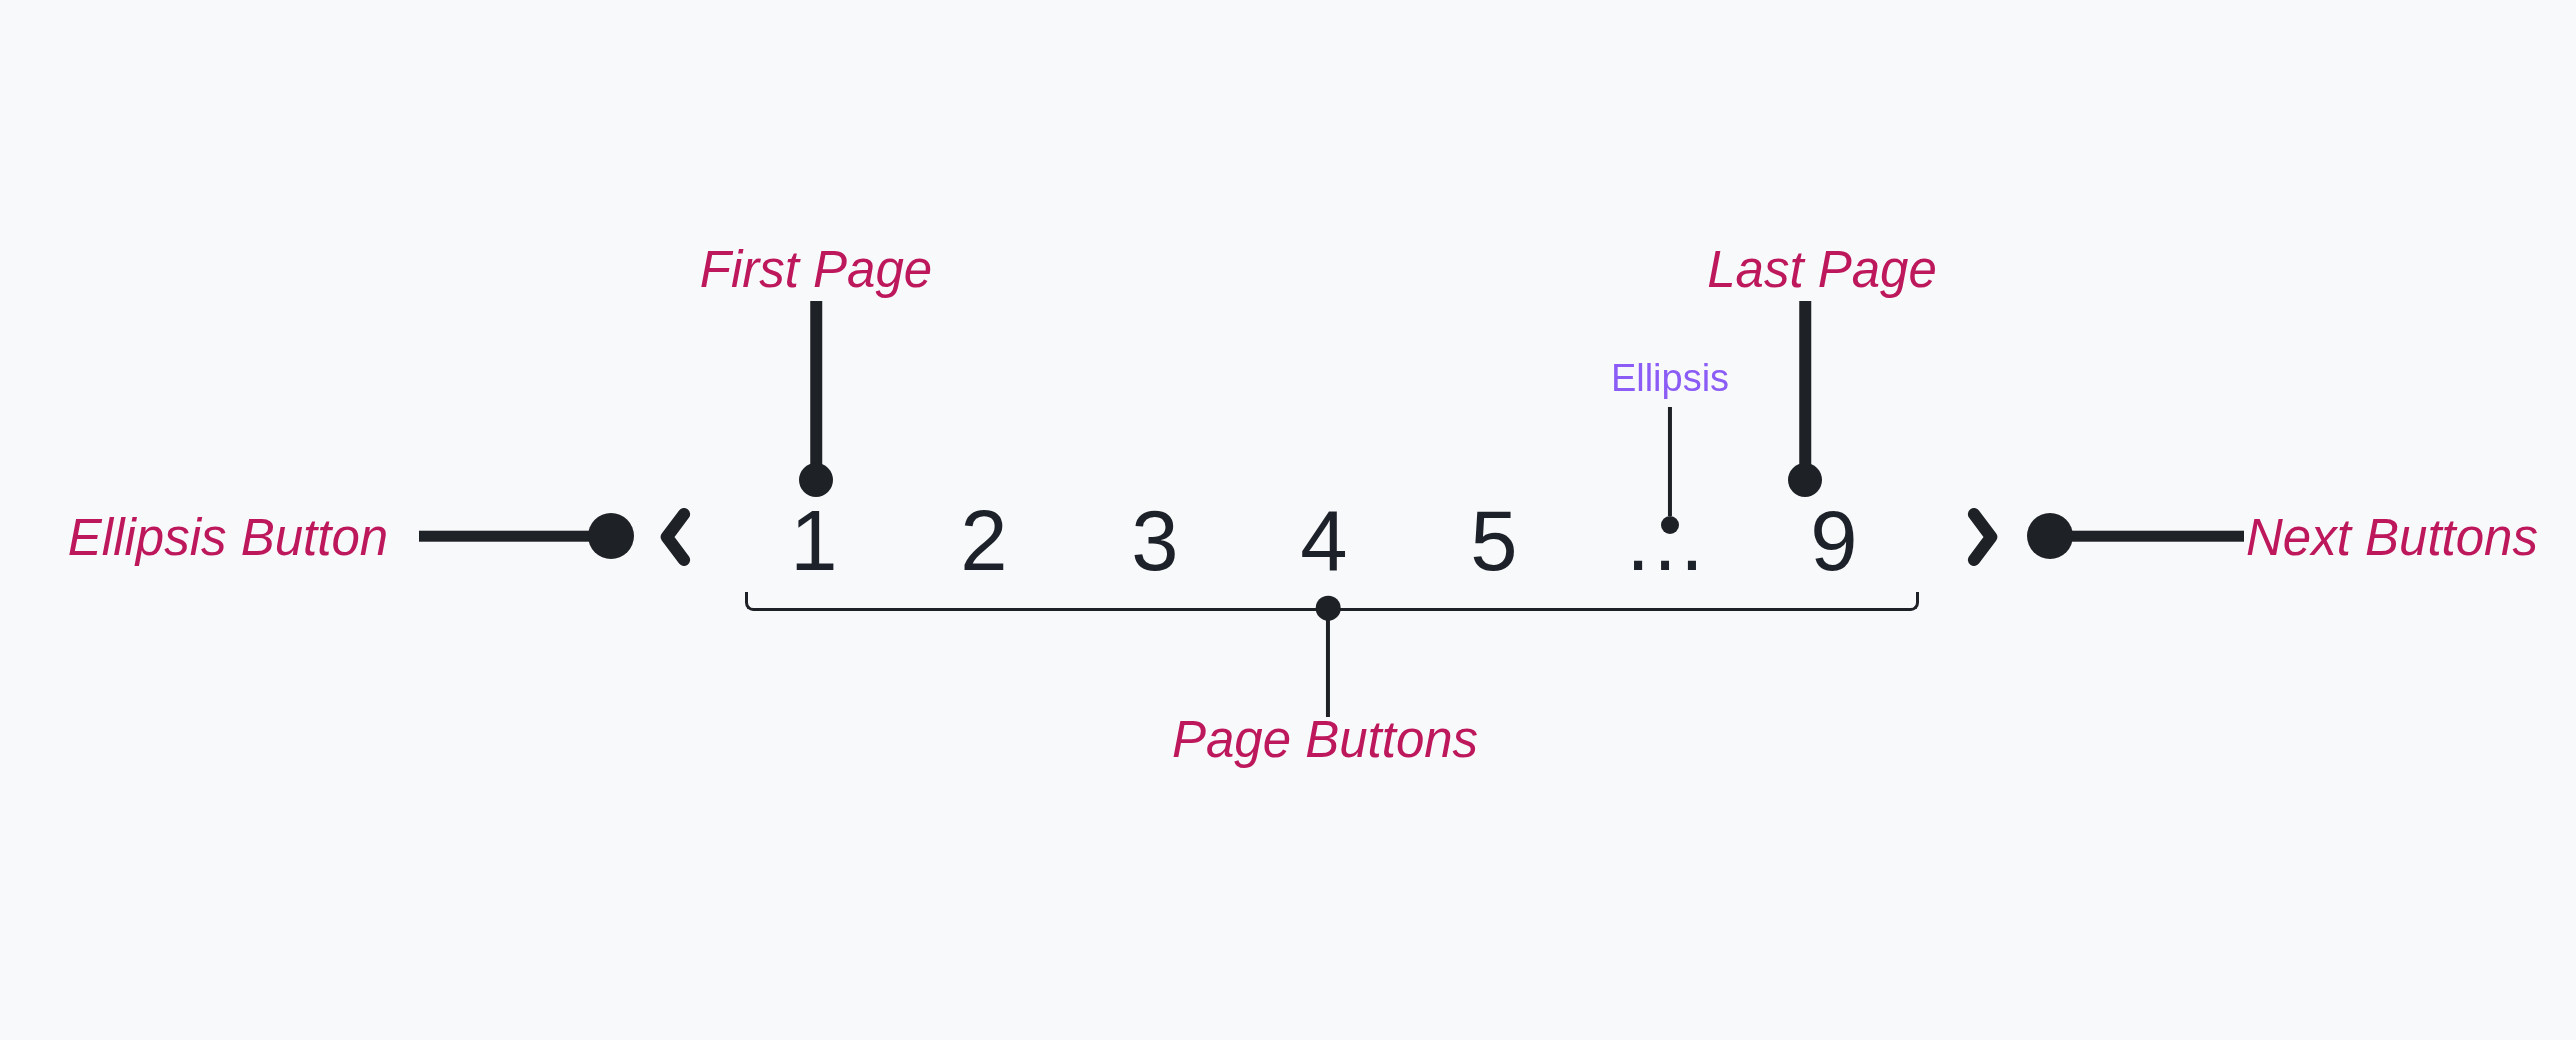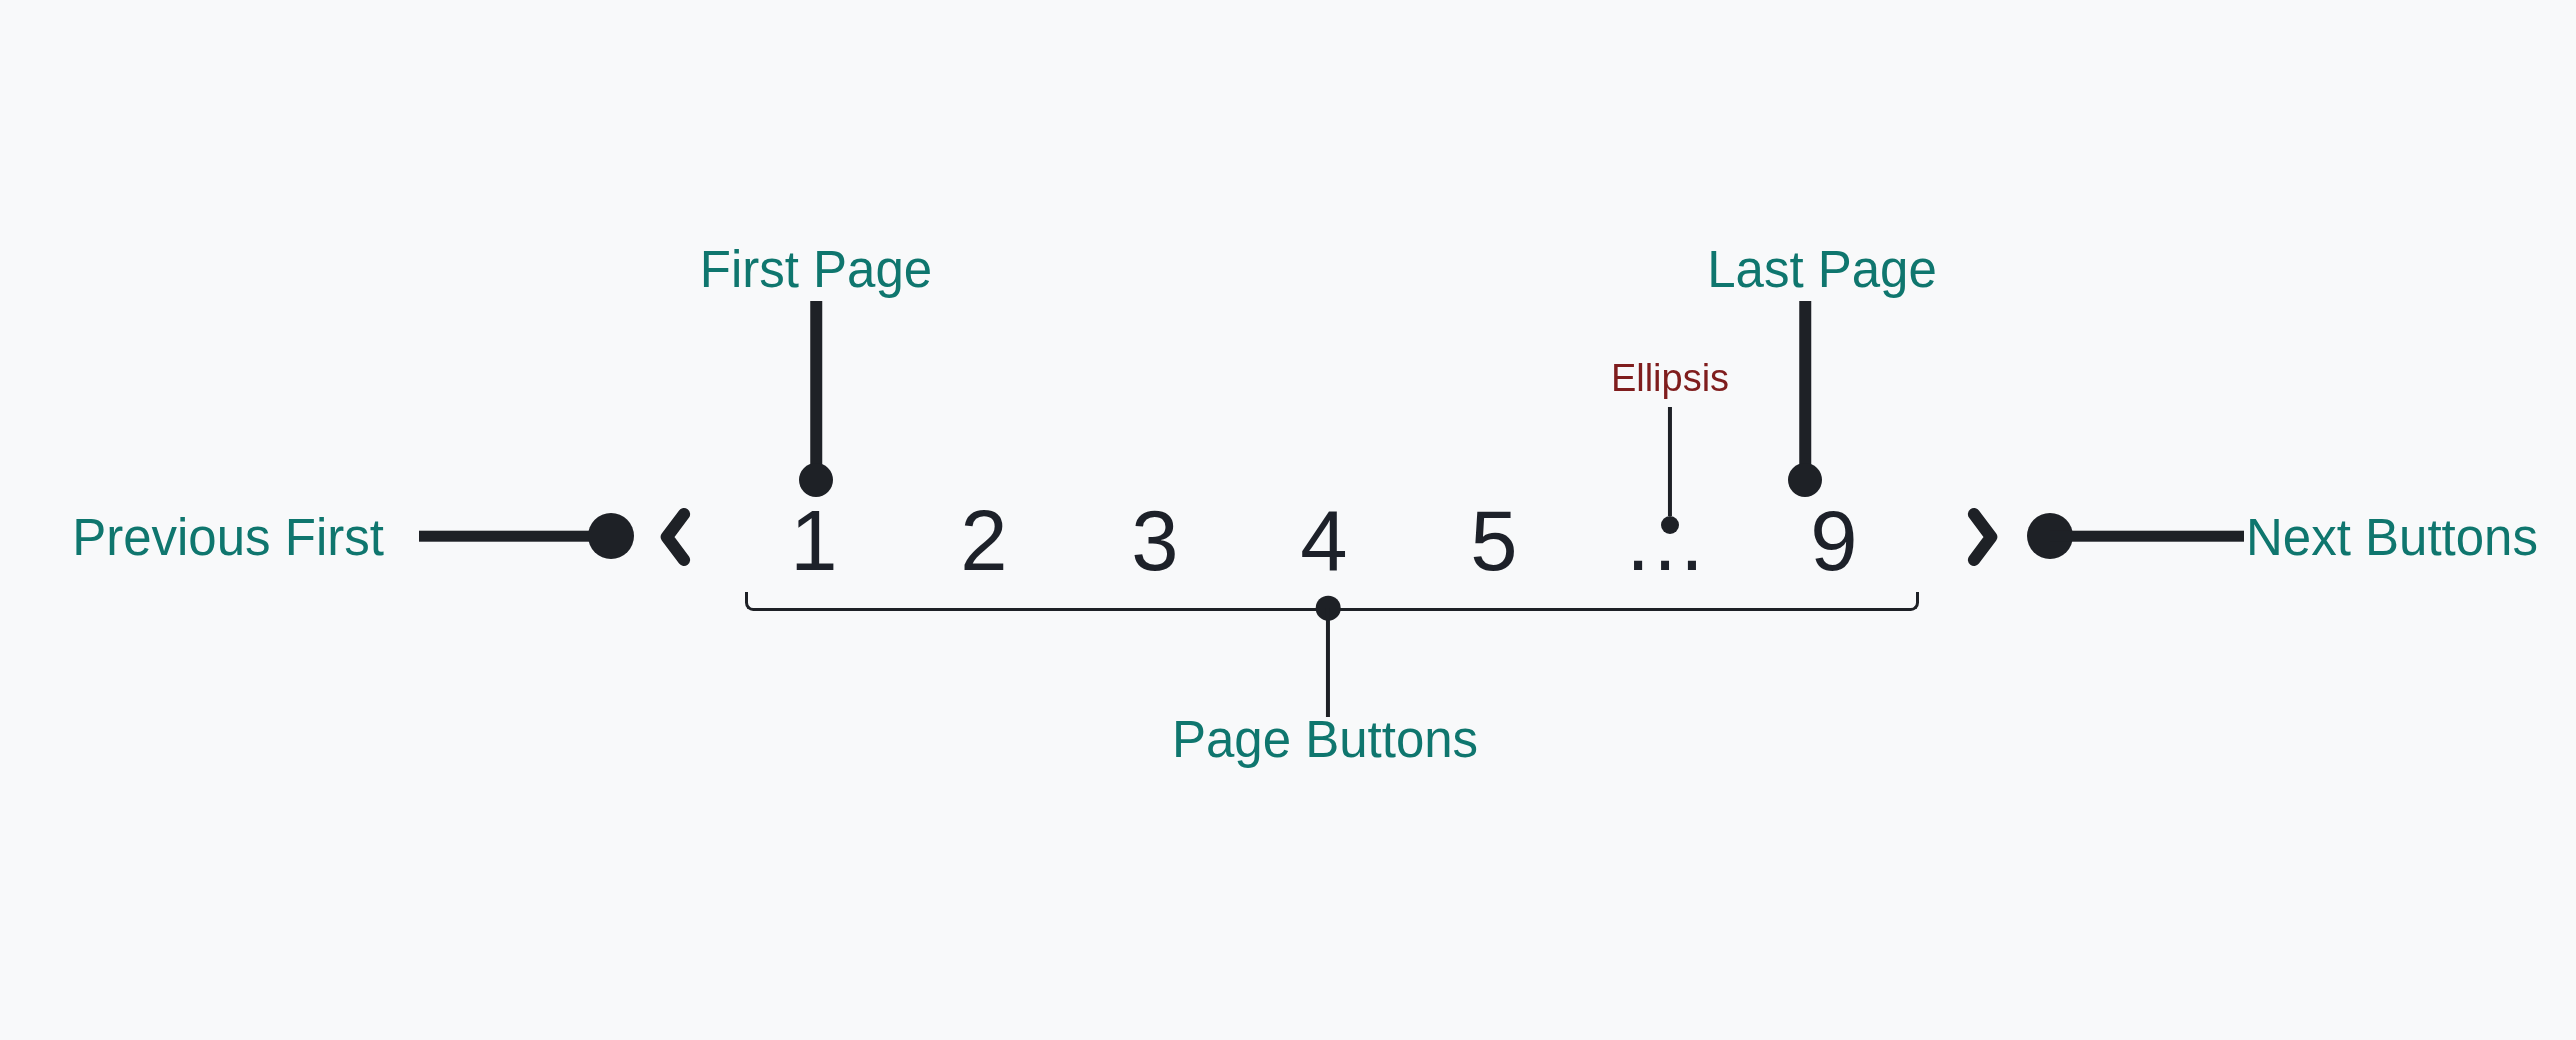--- a/index.html
+++ b/index.html
@@ -17,26 +17,27 @@
     overflow: hidden;
   }
   .abs { position: absolute; }
   .center {
     transform: translate(-50%, -50%);
     white-space: nowrap;
   }
   .label {
     font-size: 51px;
     line-height: 1;
-    color: #0f766e;
+    color: #be185d;
+    font-style: italic;
   }
   .label-sm {
     font-size: 38px;
     line-height: 1;
-    color: #7f1d1d;
+    color: #8b5cf6;
   }
   .num {
     font-size: 85px;
     line-height: 1;
     color: #1d2129;
   }
   .dot {
     background: #1e2126;
     border-radius: 50%;
   }
@@ -69,21 +70,21 @@
     stroke-width: 15px;
     stroke-linecap: round;
     stroke-linejoin: round;
   }
 </style>
 </head>
 <body>
 
 <div class="canvas">
 
-  <span class="abs center label" style="left:228px; top:537px;">Previous First</span>
+  <span class="abs center label" style="left:228px; top:537px;">Ellipsis Button</span>
   <div class="abs hline" style="left:419px; top:536px; width:193px;"></div>
   <div class="abs center dot dot-big" style="left:611px; top:536px;"></div>
   <svg class="abs center chev" style="left:675px; top:537px;" width="38" height="67" viewBox="0 0 46 82">
     <polyline points="34,13 13,41 34,69"></polyline>
   </svg>
 
   <span class="abs center num" style="left:814px;  top:540px;">1</span>
   <span class="abs center num" style="left:984px; top:540px;">2</span>
   <span class="abs center num" style="left:1155px; top:540px;">3</span>
   <span class="abs center num" style="left:1324px; top:540px;">4</span>

